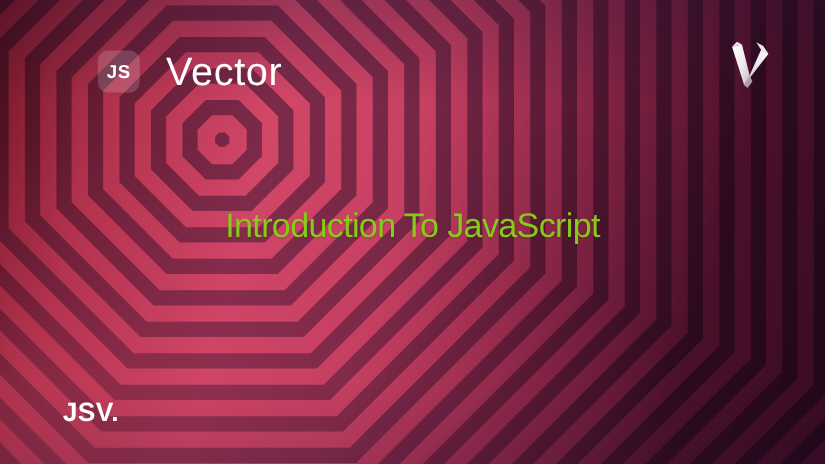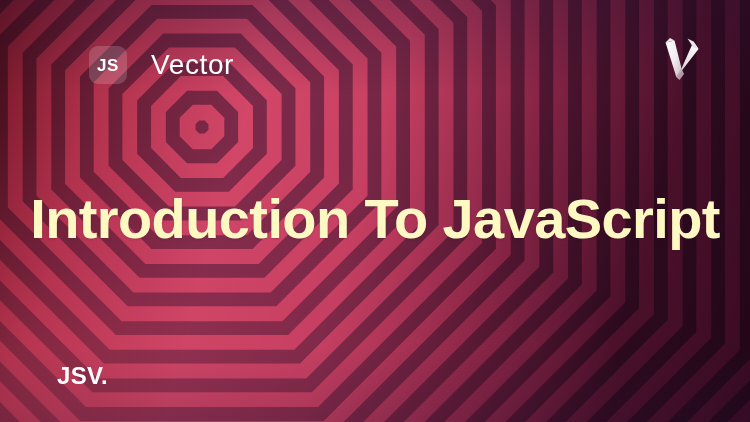--- a/index.html
+++ b/index.html
@@ -90,21 +90,21 @@
     align-items: center;
     justify-content: center;
     color: #ffffff;
     font-weight: bold;
     font-size: 17px;
     letter-spacing: 0.5px;
     line-height: 1;
   }
   .brand-name {
     color: #ffffff;
-    font-size: 28px;
+    font-size: 36px;
     font-weight: 300;
     letter-spacing: 0.6px;
     line-height: 1;
   }
 
   .corner-logo {
     position: absolute;
     right: 47px;
     top: 33px;
     width: 46px;
@@ -114,23 +114,23 @@
     display: block;
     width: 46px;
     height: 50px;
   }
 
   .title {
     position: absolute;
     left: 50%;
     top: 188px;
     transform: translateX(-50%);
-    color: #fef9c3;
-    font-size: 56px;
-    font-weight: bold;
+    color: #84cc16;
+    font-size: 31px;
+    font-weight: normal;
     letter-spacing: -0.6px;
     white-space: nowrap;
     line-height: 1.1;
     text-shadow: 0 1px 2px rgba(60, 16, 48, 0.22);
   }
 
   .footer-mark {
     position: absolute;
     left: 57px;
     bottom: 34px;

